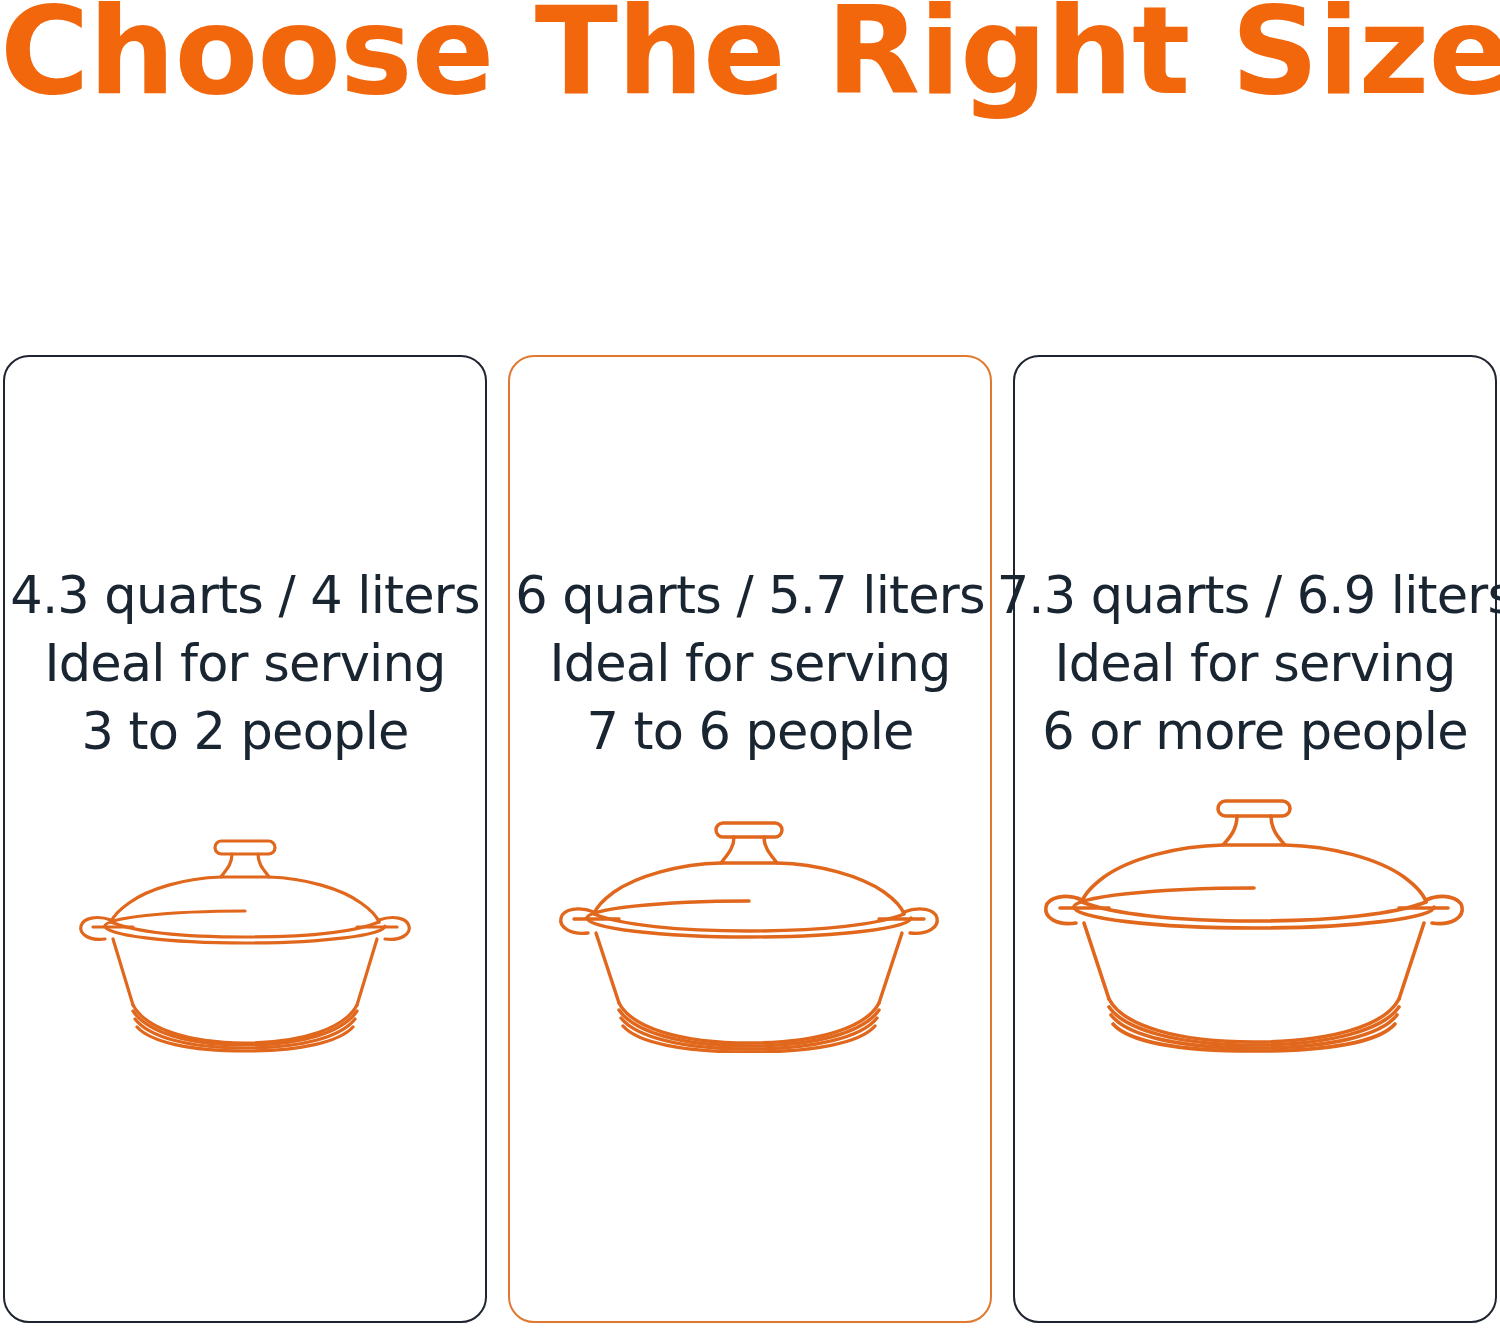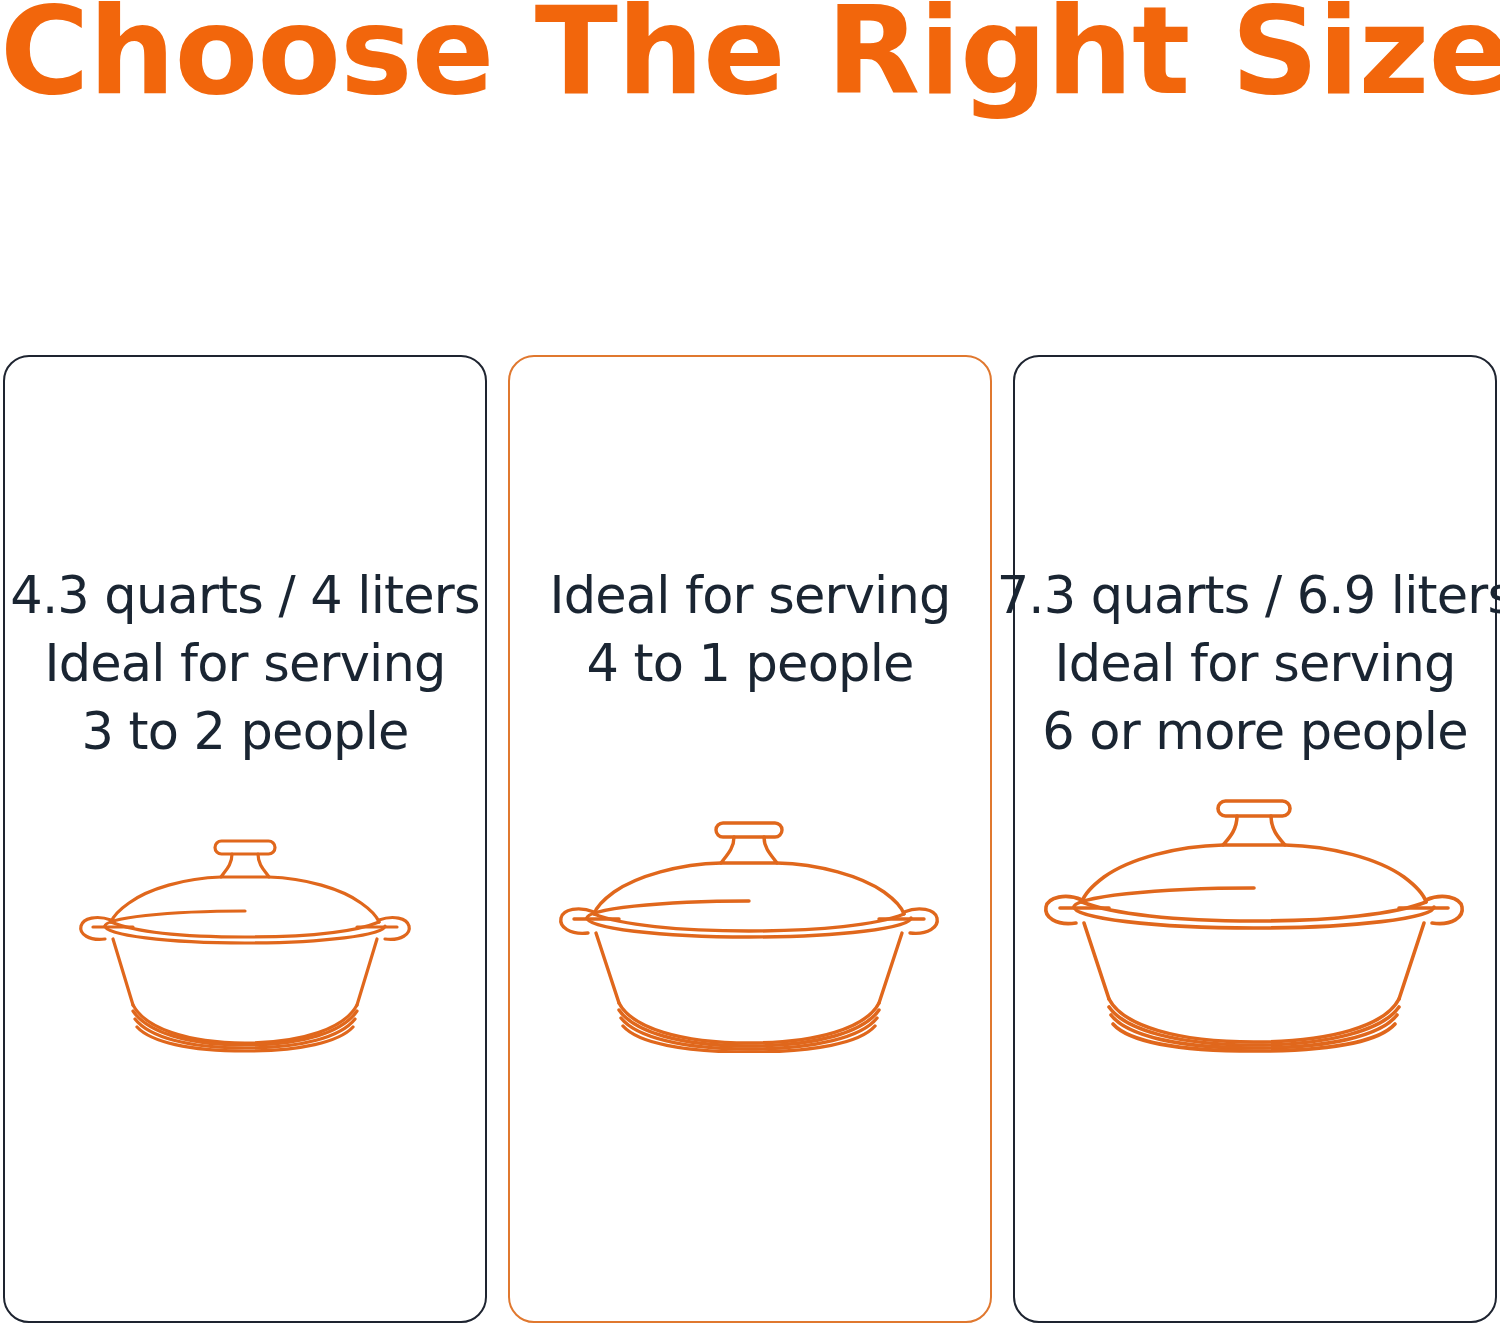--- a/index.html
+++ b/index.html
@@ -127,22 +127,23 @@
         <path d="M58 182 C70 205, 112 220, 170 220 C228 220, 270 205, 282 182"></path>
         <path d="M58 188 C72 209, 112 222, 170 222 C228 222, 268 209, 282 188"></path>
         <path d="M60 196 C74 214, 113 225, 170 225 C227 225, 266 214, 280 196"></path>
         <path d="M62 204 C76 219, 114 228, 170 228 C226 228, 264 219, 278 204"></path>
       </svg>
     </div>
   </div>
 
   <div class="size-card highlight" style="border-color: rgb(224, 120, 47);">
     <div class="card-text" style="color: rgb(26, 37, 50);">
+      <span class="line">6 quarts / 5.7 liters</span>
       <span class="line">Ideal for serving</span>
-      <span class="line">4 to 1 people</span>
+      <span class="line">7 to 6 people</span>
     </div>
     <div class="pot-wrap medium">
       <svg class="pot-svg" width="390" height="246" viewBox="0 0 390 246" fill="none" stroke="#E0671C" stroke-width="3.4" stroke-linecap="round" stroke-linejoin="round">
         <rect x="161" y="16" width="66" height="14" rx="7"></rect>
         <path d="M179 30 C179 42, 171 49, 166 56 L222 56 C217 49, 209 42, 209 30"></path>
         <path d="M166 56 C124 57, 82 69, 59 85 C48 93, 41 101, 39 107"></path>
         <path d="M222 56 C264 57, 306 69, 329 85 C340 93, 347 101, 349 107"></path>
         <path d="M39 107 C66 118, 123 124, 194 124 C265 124, 322 118, 349 107"></path>
         <path d="M32 111 C32 121, 104 130, 194 130 C284 130, 356 121, 356 111"></path>
         <path d="M32 111 C32 102, 104 94, 194 94"></path>

